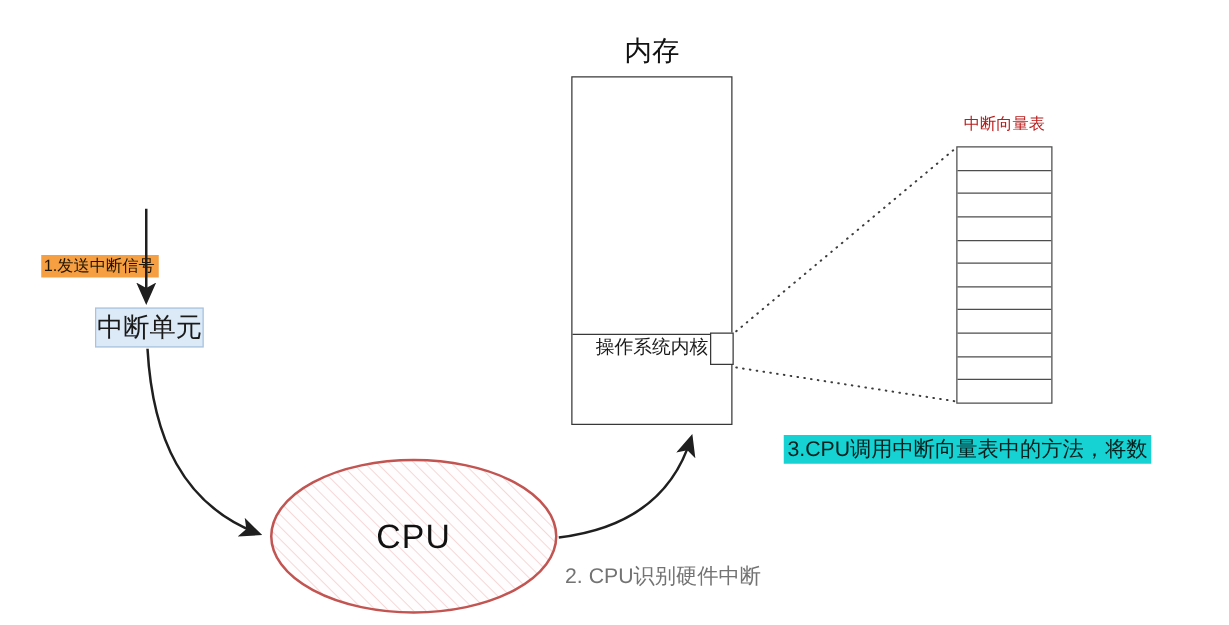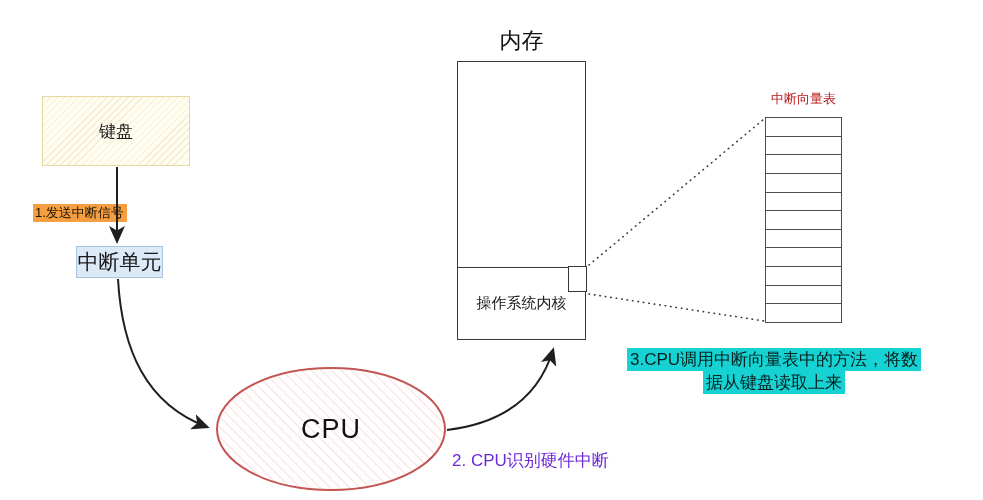--- a/index.html
+++ b/index.html
@@ -77,21 +77,21 @@
   }
   #memory-box {
     left: 457px; top: 61px; width: 129px; height: 279px;
     border: 1.5px solid var(--box-border);
     background: #ffffff;
   }
   #kernel-section {
     position: absolute;
     left: 0; top: 205px; width: 100%; height: 71px;
     border-top: 1.5px solid var(--box-border);
-    display: flex; align-items: center; justify-content: center;
+    display: flex; align-items: flex-start; justify-content: center;
     font-size: 15px;
     box-sizing: border-box;
   }
   #kernel-slot {
     left: 568px; top: 266px; width: 19px; height: 26px;
     border: 1.4px solid var(--box-border);
     background: #ffffff;
     z-index: 2;
   }
 
@@ -109,21 +109,21 @@
     background: #ffffff;
     display: flex; flex-direction: column;
   }
   .vt-row { flex: 1; border-top: 1.4px solid #4d4d4d; }
   .vt-row:first-child { border-top: none; }
 
   
   #step2-label {
     left: 452px; top: 449px;
     font-size: 17px;
-    color: #6d28d9;
+    color: #737373;
     white-space: nowrap;
   }
 
   
   #step3-block {
     left: 596px; top: 348px; width: 356px;
     text-align: center;
     font-size: 17px;
     line-height: 21px;
   }
@@ -143,23 +143,20 @@
   <svg id="shape-layer" class="layer">
     <defs>
       <pattern id="hatchRed" patternUnits="userSpaceOnUse" width="7" height="7" patternTransform="rotate(-45)">
         <rect width="7" height="7" fill="#fffdfd"></rect>
         <line x1="0" y1="0" x2="0" y2="7" style="stroke:var(--cpu-hatch)" stroke-width="1.3"></line>
       </pattern>
     </defs>
     <ellipse cx="331" cy="429" rx="114" ry="61" fill="url(#hatchRed)" style="stroke:var(--cpu-stroke)" stroke-width="2"></ellipse>
   </svg>
 
-  <div class="node" id="keyboard-box">
-    <span>键盘</span>
-  </div>
 
   <div class="node" id="step1-label">1.发送中断信号</div>
 
   <div class="node" id="interrupt-unit-box">
     <span>中断单元</span>
   </div>
 
   <div class="node" id="cpu-label">CPU</div>
 
   <div class="node" id="memory-title">内存</div>
@@ -182,21 +179,20 @@
       <div class="vt-row"></div>
       <div class="vt-row"></div>
       <div class="vt-row"></div>
       <div class="vt-row"></div>
     </div>
 
   <div class="node" id="step2-label">2. CPU识别硬件中断</div>
 
   <div class="node" id="step3-block">
     <span class="hl">3.CPU调用中断向量表中的方法，将数</span><br>
-    <span class="hl">据从键盘读取上来</span>
   </div>
 
   <svg id="arrow-layer" class="layer">
     <defs>
       <marker id="arrowhead" markerWidth="9" markerHeight="8" refX="7.5" refY="4" orient="auto">
         <path d="M0,0 L9,4 L0,8 L2.2,4 Z" style="fill:var(--line)"></path>
       </marker>
     </defs>
 
     <path d="M117,167 L117,241" fill="none" style="stroke:var(--line)" stroke-width="2" marker-end="url(#arrowhead)"></path>

